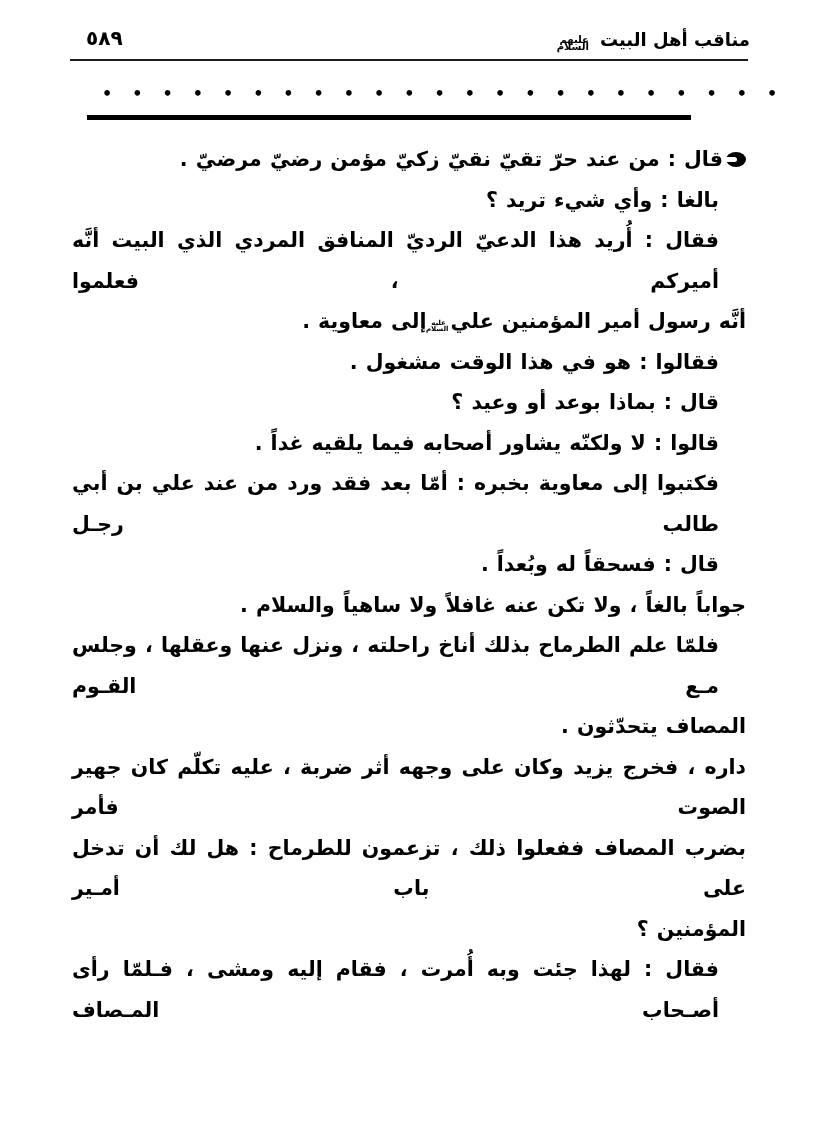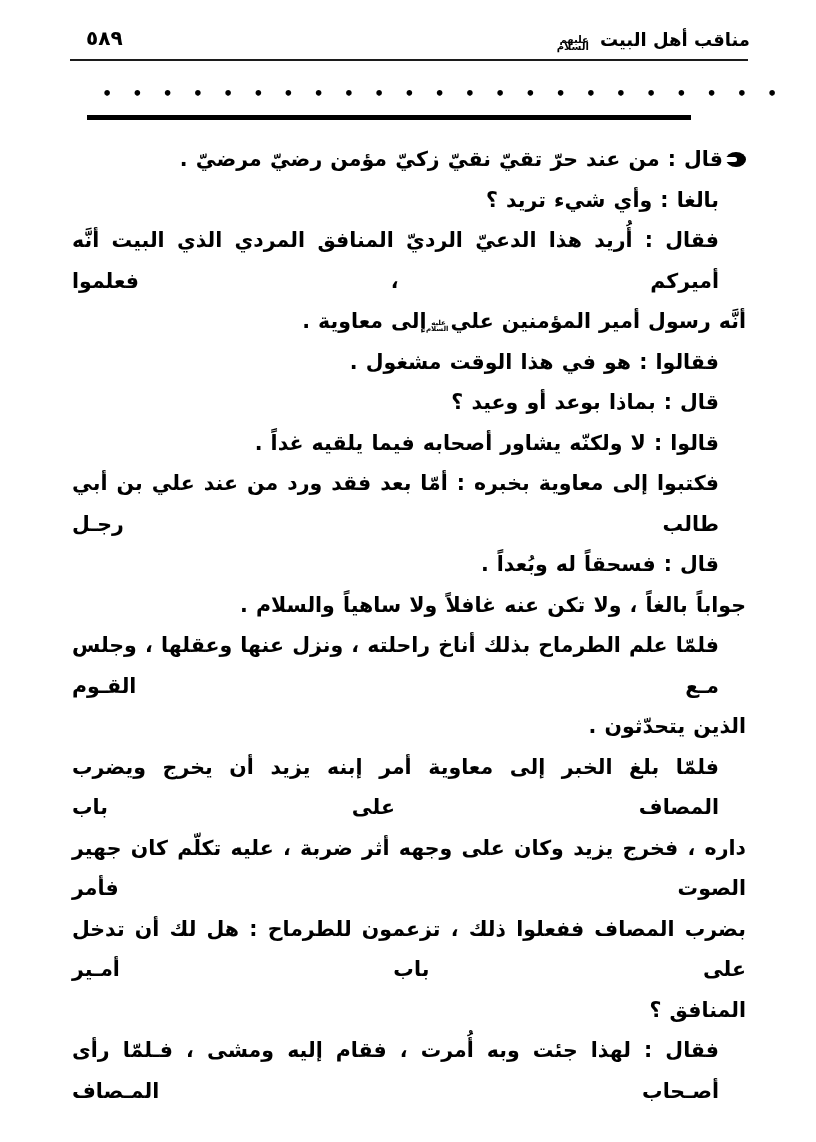--- a/index.html
+++ b/index.html
@@ -153,26 +153,25 @@
 
     <p class="line indent justify"><span>فكتبوا إلى معاوية بخبره : أمّا بعد فقد ورد من عند علي بن أبي طالب رجـل</span></p>
 
     <p class="line indent"><span>قال : فسحقاً له وبُعداً .</span></p>
 
 
     <p class="line"><span>جواباً بالغاً ، ولا تكن عنه غافلاً ولا ساهياً والسلام .</span></p>
 
     <p class="line indent justify"><span>فلمّا علم الطرماح بذلك أناخ راحلته ، ونزل عنها وعقلها ، وجلس مـع القـوم</span></p>
 
-    <p class="line"><span>الذين يتحدّثون .</span></p>
+    <p class="line"><span>المصاف يتحدّثون .</span></p>
 
-    <p class="line indent justify"><span>فلمّا بلغ الخبر إلى معاوية أمر إبنه يزيد أن يخرج ويضرب المصاف على باب</span></p>
 
     <p class="line justify"><span>داره ، فخرج يزيد وكان على وجهه أثر ضربة ، عليه تكلّم كان جهير الصوت فأمر</span></p>
 
     <p class="line justify"><span>بضرب المصاف ففعلوا ذلك ، تزعمون للطرماح : هل لك أن تدخل على باب أمـير</span></p>
 
-    <p class="line"><span>المنافق ؟</span></p>
+    <p class="line"><span>المؤمنين ؟</span></p>
 
     <p class="line indent justify"><span>فقال : لهذا جئت وبه أُمرت ، فقام إليه ومشى ، فـلمّا رأى أصـحاب المـصاف</span></p>
 
   </main>
 </div>
 
 </body></html>

